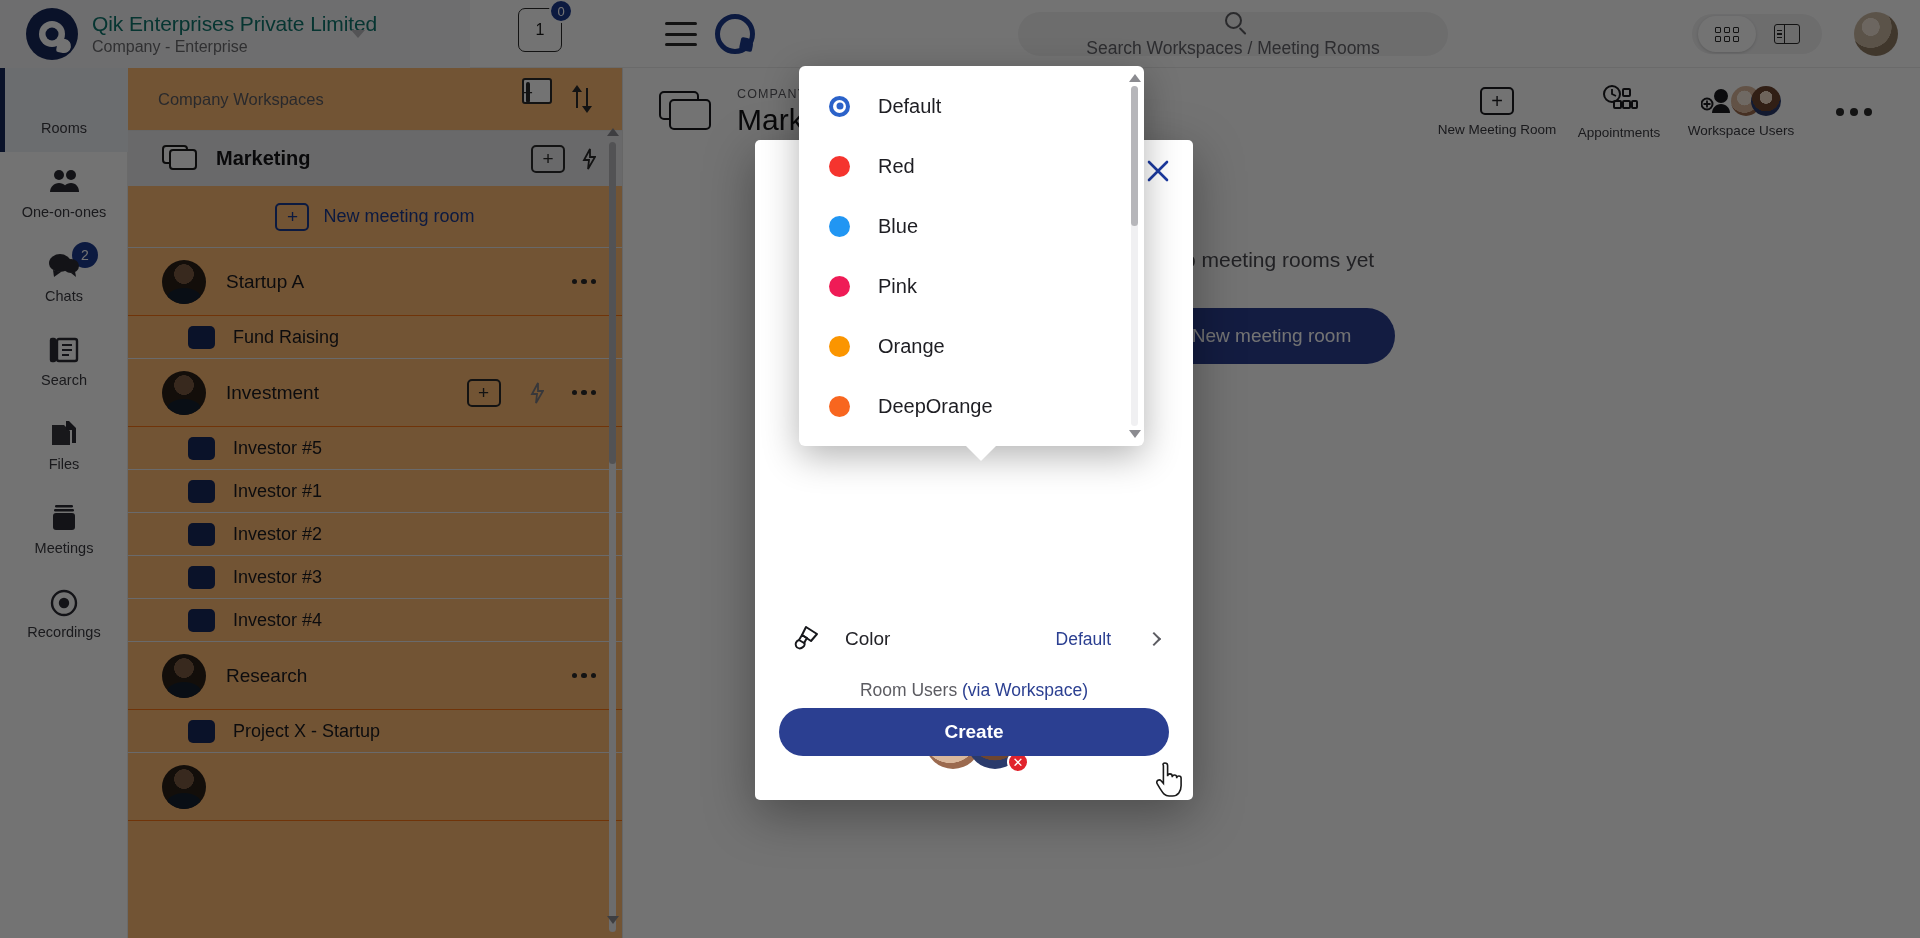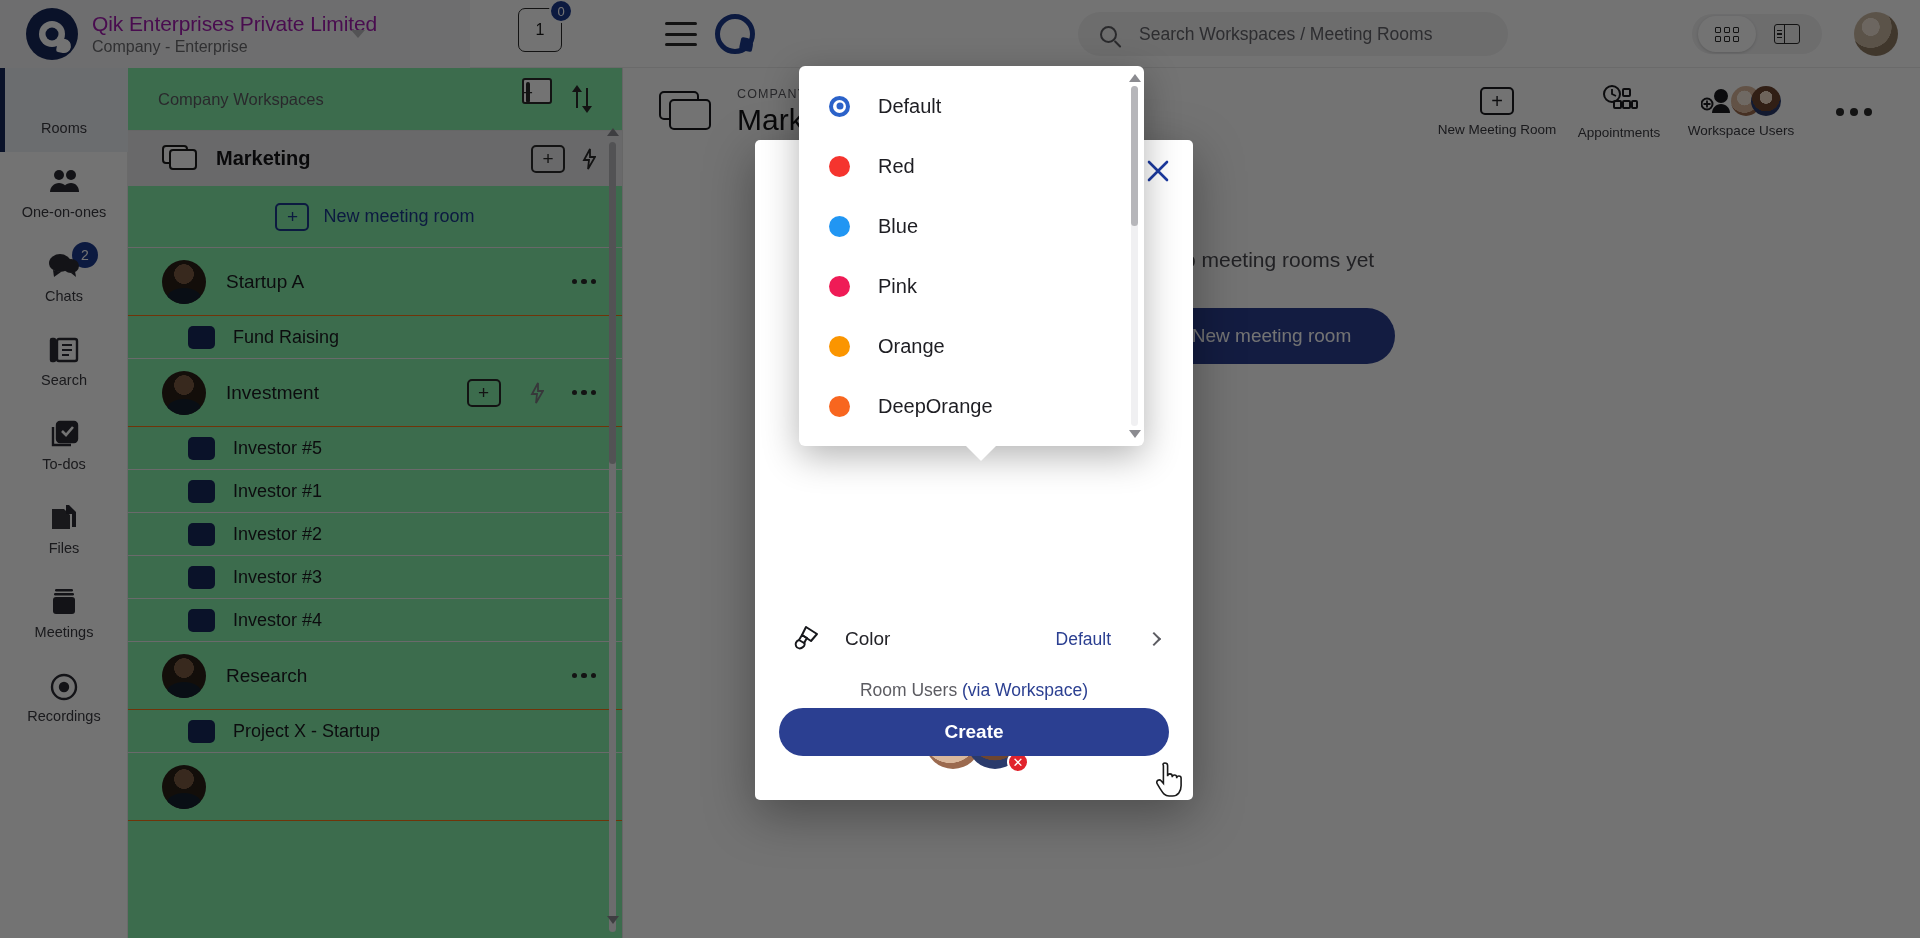--- a/index.html
+++ b/index.html
@@ -45,21 +45,21 @@
     transform:translate(-50%,-50%);
     width:13px; height:13px; border-radius:50%;
     background:#17285c; z-index:2;
   }
   .org-logo .tail{
     position:absolute; right:7px; bottom:7px;
     width:14px; height:14px; background:#fff;
     border-radius:3px 10px 10px 3px; transform:rotate(10deg);
   }
   .org-text { display:flex; flex-direction:column; justify-content:center; }
-  .org-name { font-size:21px; color:#a21caf; line-height:1.2; letter-spacing:-0.1px;}
+  .org-name { font-size:21px; color:#0f766e; line-height:1.2; letter-spacing:-0.1px;}
   .org-sub  { font-size:16px; color:#6c6c70; margin-top:2px;}
   .org-caret{
     position:absolute; right:105px; top:30px;
     width:0;height:0;border-left:7px solid transparent;border-right:7px solid transparent;
     border-top:8px solid #b9b9bd;
   }
 
   .workspace-counter{
     position:absolute; left:518px; top:8px;
     width:44px; height:44px; border:1.6px solid #2b2b2b; border-radius:7px;
@@ -85,23 +85,23 @@
     width:40px;height:40px;border-radius:50%;
     border:5px solid #1b3a8f; background:#fff;
   }
   .brandQ::after{
     content:""; position:absolute; right:-3px; bottom:-2px;
     width:13px;height:13px;background:#1b3a8f;border-radius:2px 7px 2px 3px;
     transform:rotate(12deg);
   }
 
   .searchbar{
-    position:absolute; left:1078px; top:12px;
+    position:absolute; left:1018px; top:12px;
     width:430px; height:44px; border-radius:22px; background:#f1f1f2;
-    display:flex; align-items:center; gap:22px; padding:0 22px;
+    display:flex; align-items:center; gap:9px; padding:0 22px;flex-direction:column;
   }
   .searchbar .mag{
     width:17px;height:17px;border:2.3px solid #5d5d62;border-radius:50%;
     position:relative; flex:none;
   }
   .searchbar .mag::after{
     content:"";position:absolute;right:-7px;bottom:-5px;width:9px;height:2.3px;
     background:#5d5d62;transform:rotate(45deg);border-radius:2px;
   }
   .searchbar .txt{ font-size:17.5px; color:#64646a;}
@@ -147,21 +147,21 @@
     position:absolute; top:6px; right:30px;
     min-width:26px;height:26px;border-radius:50%;
     background:#1b3a8f;color:#fff;font-size:14px;
     display:flex;align-items:center;justify-content:center;
   }
   .sq-rooms{width:30px;height:26px;border-radius:5px;background:#17285c;}
 
   
   .wslist{
     position:absolute; left:128px; top:68px; width:495px; height:870px;
-    background:#86efac; border-right:1px solid #e2e2e2; z-index:3; overflow:hidden;
+    background:#fdba74; border-right:1px solid #e2e2e2; z-index:3; overflow:hidden;
   }
   .wslist-head{
     height:62px; display:flex; align-items:center; padding:0 28px 0 30px; gap:10px;
   }
   .wslist-head .t{ font-size:16.5px; color:#5c5c62; flex:1;}
   .hd-ico{ width:34px;height:30px;position:relative; }
   .copyplus{
     width:26px;height:22px;border:2px solid #2b2b2b;border-radius:3px;position:relative;
   }
   .copyplus::before{
@@ -446,30 +446,20 @@
         <svg width="32" height="28" viewBox="0 0 32 28" fill="none" stroke="#2b2b33" stroke-width="2.4">
           <rect x="3" y="3" width="4" height="22" rx="1" fill="#2b2b33"></rect>
           <rect x="9" y="3" width="20" height="22" rx="2"></rect>
           <path d="M14 9h10M14 14h10M14 19h7" stroke-width="2"></path>
         </svg>
       </span>
       <span class="rail-label">Search</span>
     </div>
     <div class="rail-item">
       <span class="rail-ico">
-        <svg width="32" height="28" viewBox="0 0 32 28" fill="none" stroke="#2b2b33" stroke-width="2.4">
-          <rect x="9" y="2" width="20" height="20" rx="3" fill="#2b2b33"></rect>
-          <path d="M14 11l4 4 7-8" stroke="#fff" stroke-width="2.6"></path>
-          <path d="M5 7v18h18"></path>
-        </svg>
-      </span>
-      <span class="rail-label">To-dos</span>
-    </div>
-    <div class="rail-item">
-      <span class="rail-ico">
         <svg width="32" height="28" viewBox="0 0 32 28" fill="#2b2b33">
           <path d="M4 5h12l6 6v14H4z" opacity=".95"></path>
           <path d="M10 1h11l7 7v15h-4V10h-6V1z"></path>
         </svg>
       </span>
       <span class="rail-label">Files</span>
     </div>
     <div class="rail-item">
       <span class="rail-ico">
         <svg width="32" height="28" viewBox="0 0 32 28" fill="#2b2b33">

